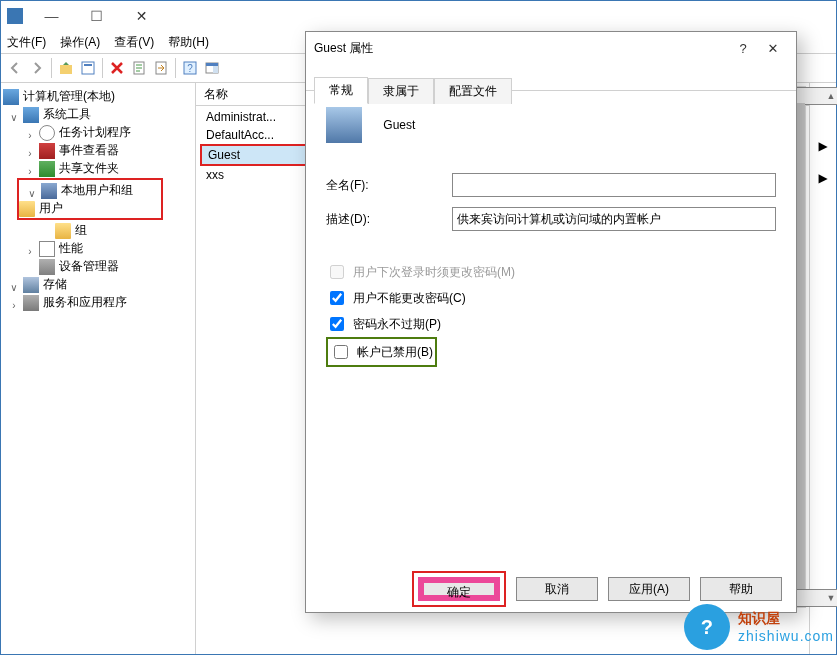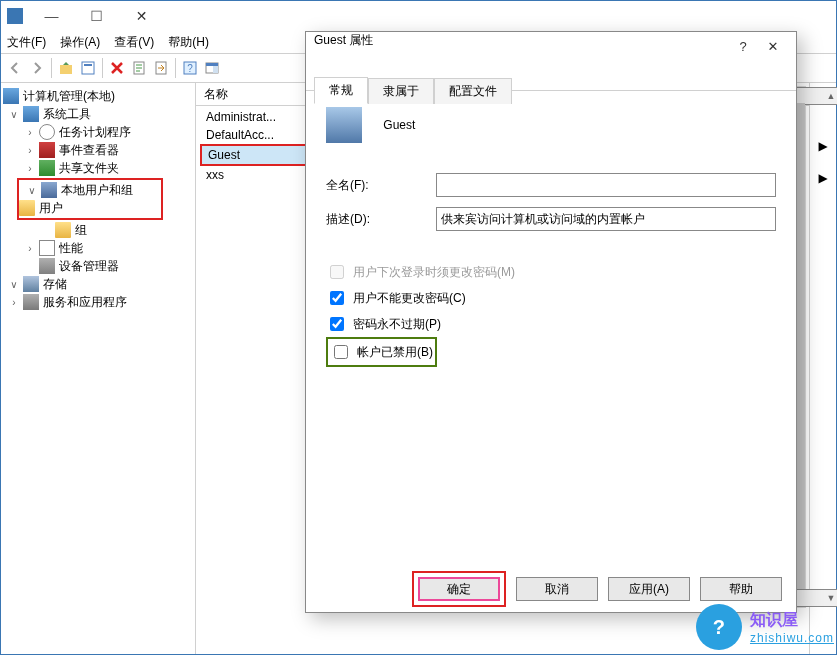--- a/index.html
+++ b/index.html
@@ -9,21 +9,21 @@
   .titlebar .title{flex:1;font-size:12px;}
   .titlebar .tbtn{width:45px;height:30px;display:flex;align-items:center;justify-content:center;font-size:14px;color:#555;}
   .titlebar .tbtn.close{color:#333;}
   .menubar{height:22px;display:flex;align-items:center;padding:0 6px;gap:14px;}
   .toolbar{height:28px;display:flex;align-items:center;padding:0 4px;border-top:1px solid #d0d0d0;border-bottom:1px solid #d0d0d0;gap:2px;}
   .toolbar .sep{width:1px;height:20px;background:#ccc;margin:0 2px;}
   .tb{width:20px;height:20px;display:flex;align-items:center;justify-content:center;}
   .tb svg{width:16px;height:16px;}
   .body{display:flex;height:calc(100% - 82px);}
   .tree{width:190px;border-right:1px solid #d0d0d0;padding:4px 2px;overflow:hidden;}
-  .tree .row{display:flex;align-items:center;height:18px;gap:4px;white-space:nowrap;}
+  .tree .row{display:flex;align-items:flex-end;height:18px;gap:4px;white-space:nowrap;}
   .tree .exp{width:10px;text-align:center;color:#666;font-size:10px;}
   .tree .ic{width:16px;height:16px;display:inline-block;}
   .ic-app{background:linear-gradient(#6aa8e0,#3a76b3);}
   .ic-folder{background:linear-gradient(#ffe08a,#e8b443);border-radius:1px;}
   .ic-clock{border:1px solid #888;border-radius:50%;box-sizing:border-box;}
   .ic-event{background:linear-gradient(#d04040,#a02020);}
   .ic-share{background:linear-gradient(#60b060,#2e8b2e);}
   .ic-users{background:linear-gradient(#8aa8d0,#4a6a9a);}
   .ic-perf{border:1px solid #888;background:#fff;box-sizing:border-box;}
   .ic-dev{background:linear-gradient(#b0b0b0,#808080);}
@@ -38,45 +38,45 @@
   .list .item.sel{background:#cde6f7;}
   .actpane{width:26px;border-left:1px solid #d0d0d0;display:flex;flex-direction:column;align-items:center;padding-top:56px;gap:18px;}
   .actpane .arr{width:14px;height:14px;display:flex;align-items:center;justify-content:center;}
   .scrollbar{position:absolute;right:30px;top:85px;width:16px;height:520px;background:#f0f0f0;border:1px solid #d9d9d9;}
   .scrollbar .thumb{position:absolute;top:16px;left:0;right:0;height:488px;background:#c8c8c8;}
   .scrollbar .btn{position:absolute;left:0;right:0;height:16px;background:#f0f0f0;display:flex;align-items:center;justify-content:center;font-size:9px;color:#666;}
   .scrollbar .btn.t{top:0;} .scrollbar .btn.b{bottom:0;}
 
   
   .dialog{position:absolute;left:304px;top:30px;width:490px;height:580px;background:#fff;border:1px solid #888;box-shadow:6px 6px 18px rgba(0,0,0,0.25);display:flex;flex-direction:column;}
-  .dlg-title{height:32px;display:flex;align-items:flex-start;padding:0 8px;}
+  .dlg-title{height:32px;display:flex;align-items:center;padding:0 8px;}
   .dlg-title .t{flex:1;}
   .dlg-title .dbtn{width:30px;height:28px;display:flex;align-items:center;justify-content:center;font-size:13px;color:#333;}
   .tabs{height:26px;display:flex;align-items:flex-end;padding:0 8px;gap:0;border-bottom:1px solid #d0d0d0;}
   .tab{padding:4px 14px;border:1px solid #d0d0d0;border-bottom:none;background:#fff;position:relative;top:14px;}
   .tab:not(.active){background:#f4f4f4;font-family:Liberation Serif, serif;}
   .tab.active{border-bottom:1px solid #fff;}
   .dlg-body{flex:1;padding:16px 20px 8px;position:relative;}
   .heroicon{width:36px;height:36px;display:inline-block;vertical-align:middle;background:linear-gradient(#a8c8e8,#5078a8);}
   .herotxt{display:inline-block;margin-left:18px;vertical-align:middle;}
-  .formrow{display:flex;align-items:center;margin:10px 0;}
+  .formrow{display:flex;align-items:center;margin:10px 0;gap:16px;}
   .formrow label{width:110px;}
   .formrow input[type=text]{flex:1;height:22px;border:1px solid #888;padding:0 4px;font:inherit;background:#fff;}
   .checks{margin-top:28px;}
   .chk{display:flex;align-items:center;gap:6px;height:26px;}
   .chk input{width:14px;height:14px;}
   .chk.disabled{color:#9a9a9a;}
   .dlg-foot{height:46px;display:flex;align-items:center;justify-content:flex-end;gap:10px;padding:0 14px;}
   .btn{width:82px;height:24px;border:1px solid #888;background:#e8e8e8;font:inherit;}
-  .btn.primary{border:2px solid #ec4899;}
+  .btn.primary{border:6px solid #ec4899;}
 
   .watermark{position:absolute;right:2px;bottom:4px;display:flex;align-items:center;gap:8px;}
   .wm-ic{width:46px;height:46px;border-radius:50%;background:#2aa0e0;display:flex;align-items:center;justify-content:center;color:#fff;font-size:20px;font-weight:bold;}
-  .wm-txt{color:#8b5cf6;font-size:16px;font-weight:bold;}
-  .wm-sub{color:#2aa0e0;font-size:12px;letter-spacing:1px;text-decoration:underline;}
+  .wm-txt{color:#c2410c;font-size:14px;font-weight:bold;}
+  .wm-sub{color:#2aa0e0;font-size:14px;letter-spacing:1px;}
 
   .round-red{display:inline-block;border:2px solid #4d7c0f;padding:0 2px;}
 </style>
 </head>
 <body>
 
 <div class="window">
 
   <div class="titlebar">
     <span class="ticon"></span>

